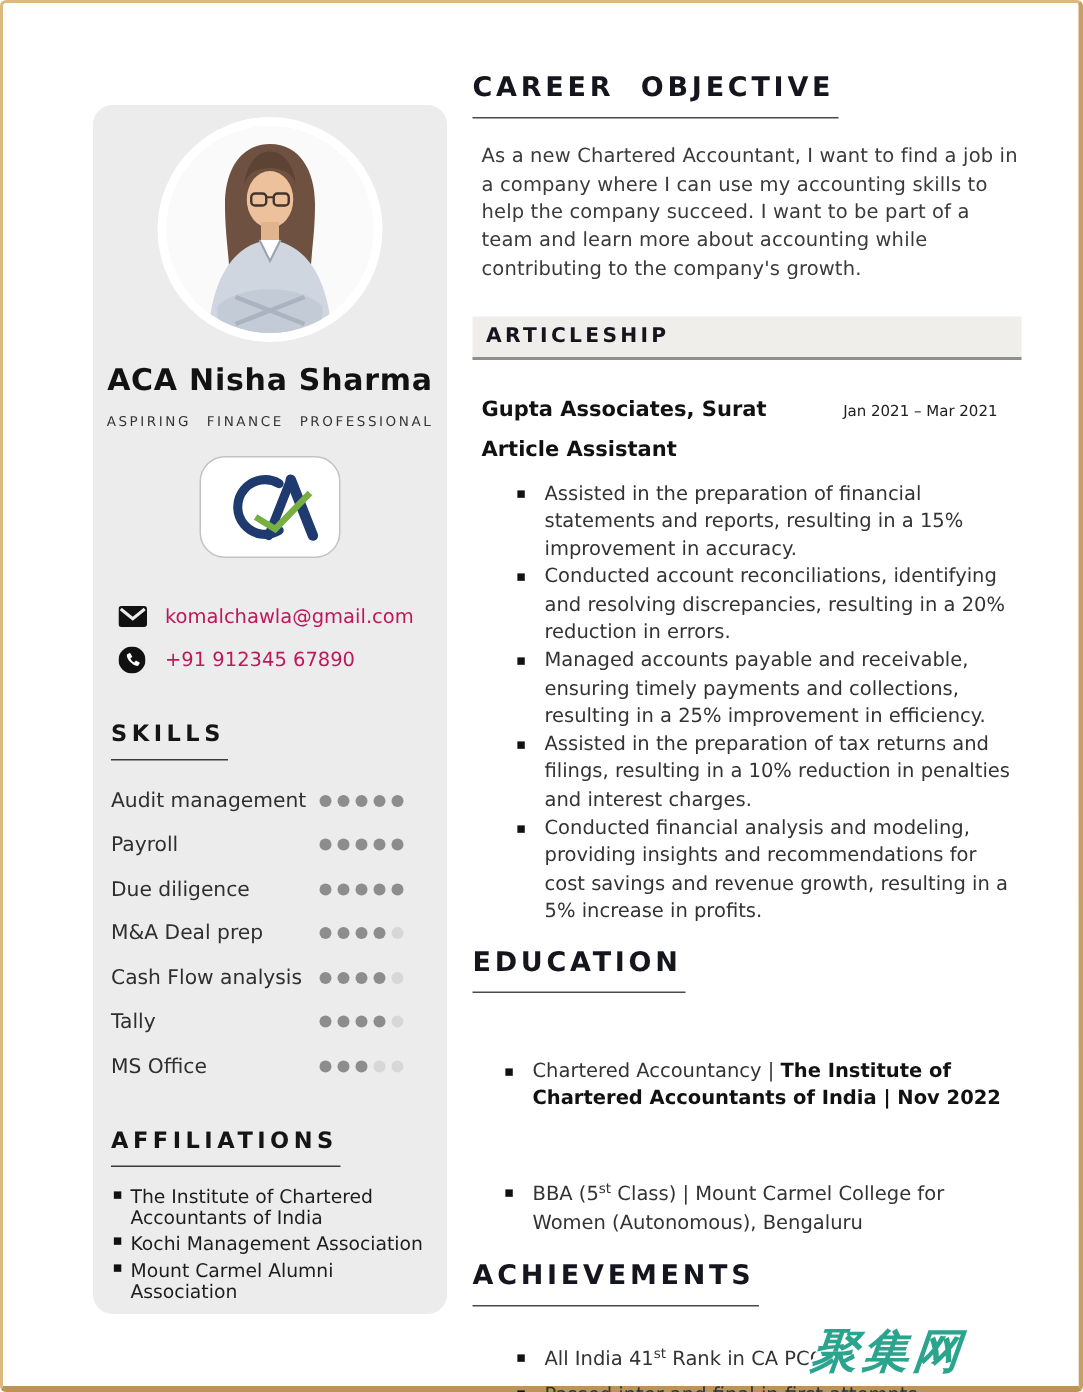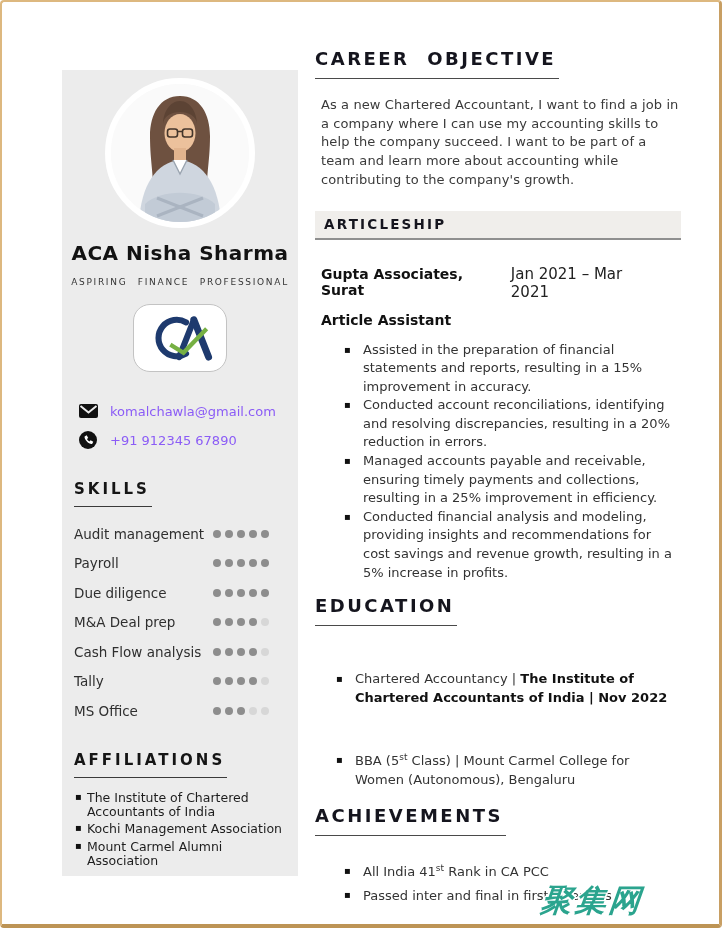--- a/index.html
+++ b/index.html
@@ -19,20 +19,21 @@
     border-bottom:4px solid #bd9455;
     border-radius:4px;
     pointer-events:none;
   }
 
   
   .sidebar {
     position:absolute; left:62px; top:70px;
     width:236px; height:806px;
     background:#ececec;
+    border-radius:13px;
   }
   .photo {
     width:150px; height:150px; border-radius:50%;
     border:6px solid #ffffff;
     margin:8px auto 0; background:#fafafa; overflow:hidden;
   }
   .photo svg { display:block; width:100%; height:100%; }
   .name {
     margin-top:13px; text-align:center;
     font-size:20px; font-weight:bold; color:#121212;
@@ -43,21 +44,21 @@
     font-size:9px; letter-spacing:1.7px; word-spacing:6px; color:#343434;
   }
   .ca-logo {
     width:94px; height:68px; margin:17px auto 0;
     background:#fff; border:1.5px solid #c3c3c3; border-radius:17px;
     display:flex; align-items:center; justify-content:center;
   }
   .contact { margin:30px 0 0 17px; }
   .contact-row { display:flex; align-items:center; margin-bottom:11px; }
   .contact-row .cicon { width:20px; height:18px; margin-right:11px; display:flex; align-items:center; }
-  .contact-row .ctext { font-size:13px; color:#8b5cf6; }
+  .contact-row .ctext { font-size:13px; color:#be185d; }
 
   .side-heading-wrap { margin:30px 0 0 12px; }
   .side-heading {
     display:inline-block;
     font-size:15px; font-weight:bold; letter-spacing:3px; color:#151515;
     border-bottom:1.5px solid #3a3a3a; padding-bottom:8px; padding-right:2px;
   }
   .skills-list { margin:12px 12px 0 12px; }
   .skill-row {
     display:flex; justify-content:space-between; align-items:center;
@@ -93,21 +94,21 @@
     background:#f0eeeb;
     border-bottom:2px solid #8f8f8f;
     padding:5px 10px 6px 9px;
     font-size:13.5px; font-weight:bold; letter-spacing:2.2px; color:#15151e;
   }
   .job-head {
     margin-top:25px; padding:0 16px 0 6px;
     display:flex; justify-content:space-between; align-items:baseline;
   }
   .job-company { font-size:14px; font-weight:bold; color:#111; }
-  .job-dates { font-size:15px; color:#222; }
+  .job-dates { font-size:10px; color:#222; }
   .job-role { margin-top:11px; padding-left:6px; font-size:14px; font-weight:bold; color:#111; }
 
   ul.sq-list { list-style:none; }
   ul.sq-list li {
     position:relative; padding-left:0;
     font-size:13px; line-height:1.43; color:#333;
   }
   ul.sq-list li::before {
     content:"▪"; position:absolute; left:-19px; top:2px; font-size:10px; color:#111;
   }
@@ -293,20 +294,21 @@
   <div class="job-head">
     <span class="job-company">Gupta Associates, Surat</span>
     <span class="job-dates">Jan 2021 – Mar 2021</span>
   </div>
   <div class="job-role">Article Assistant</div>
 
   <ul class="sq-list articleship-bullets">
     <li>Assisted in the preparation of financial statements and reports, resulting in a 15% improvement in accuracy.</li>
     <li>Conducted account reconciliations, identifying and resolving discrepancies, resulting in a 20% reduction in errors.</li>
     <li>Managed accounts payable and receivable, ensuring timely payments and collections, resulting in a 25% improvement in efficiency.</li>
+    <li>Assisted in the preparation of tax returns and filings, resulting in a 10% reduction in penalties and interest charges.</li>
     <li>Conducted financial analysis and modeling, providing insights and recommendations for cost savings and revenue growth, resulting in a 5% increase in profits.</li>
   </ul>
 
   <div class="sec-title edu-title-wrap">
     <span class="sec-text">EDUCATION</span>
   </div>
 
   <ul class="sq-list edu-list">
     <li><span>Chartered Accountancy | </span><span class="edu-bold">The Institute of Chartered Accountants of India | Nov 2022</span></li>
     <li><span>BBA (5</span><sup>st</sup><span> Class) | Mount Carmel College for Women (Autonomous), Bengaluru</span></li>

